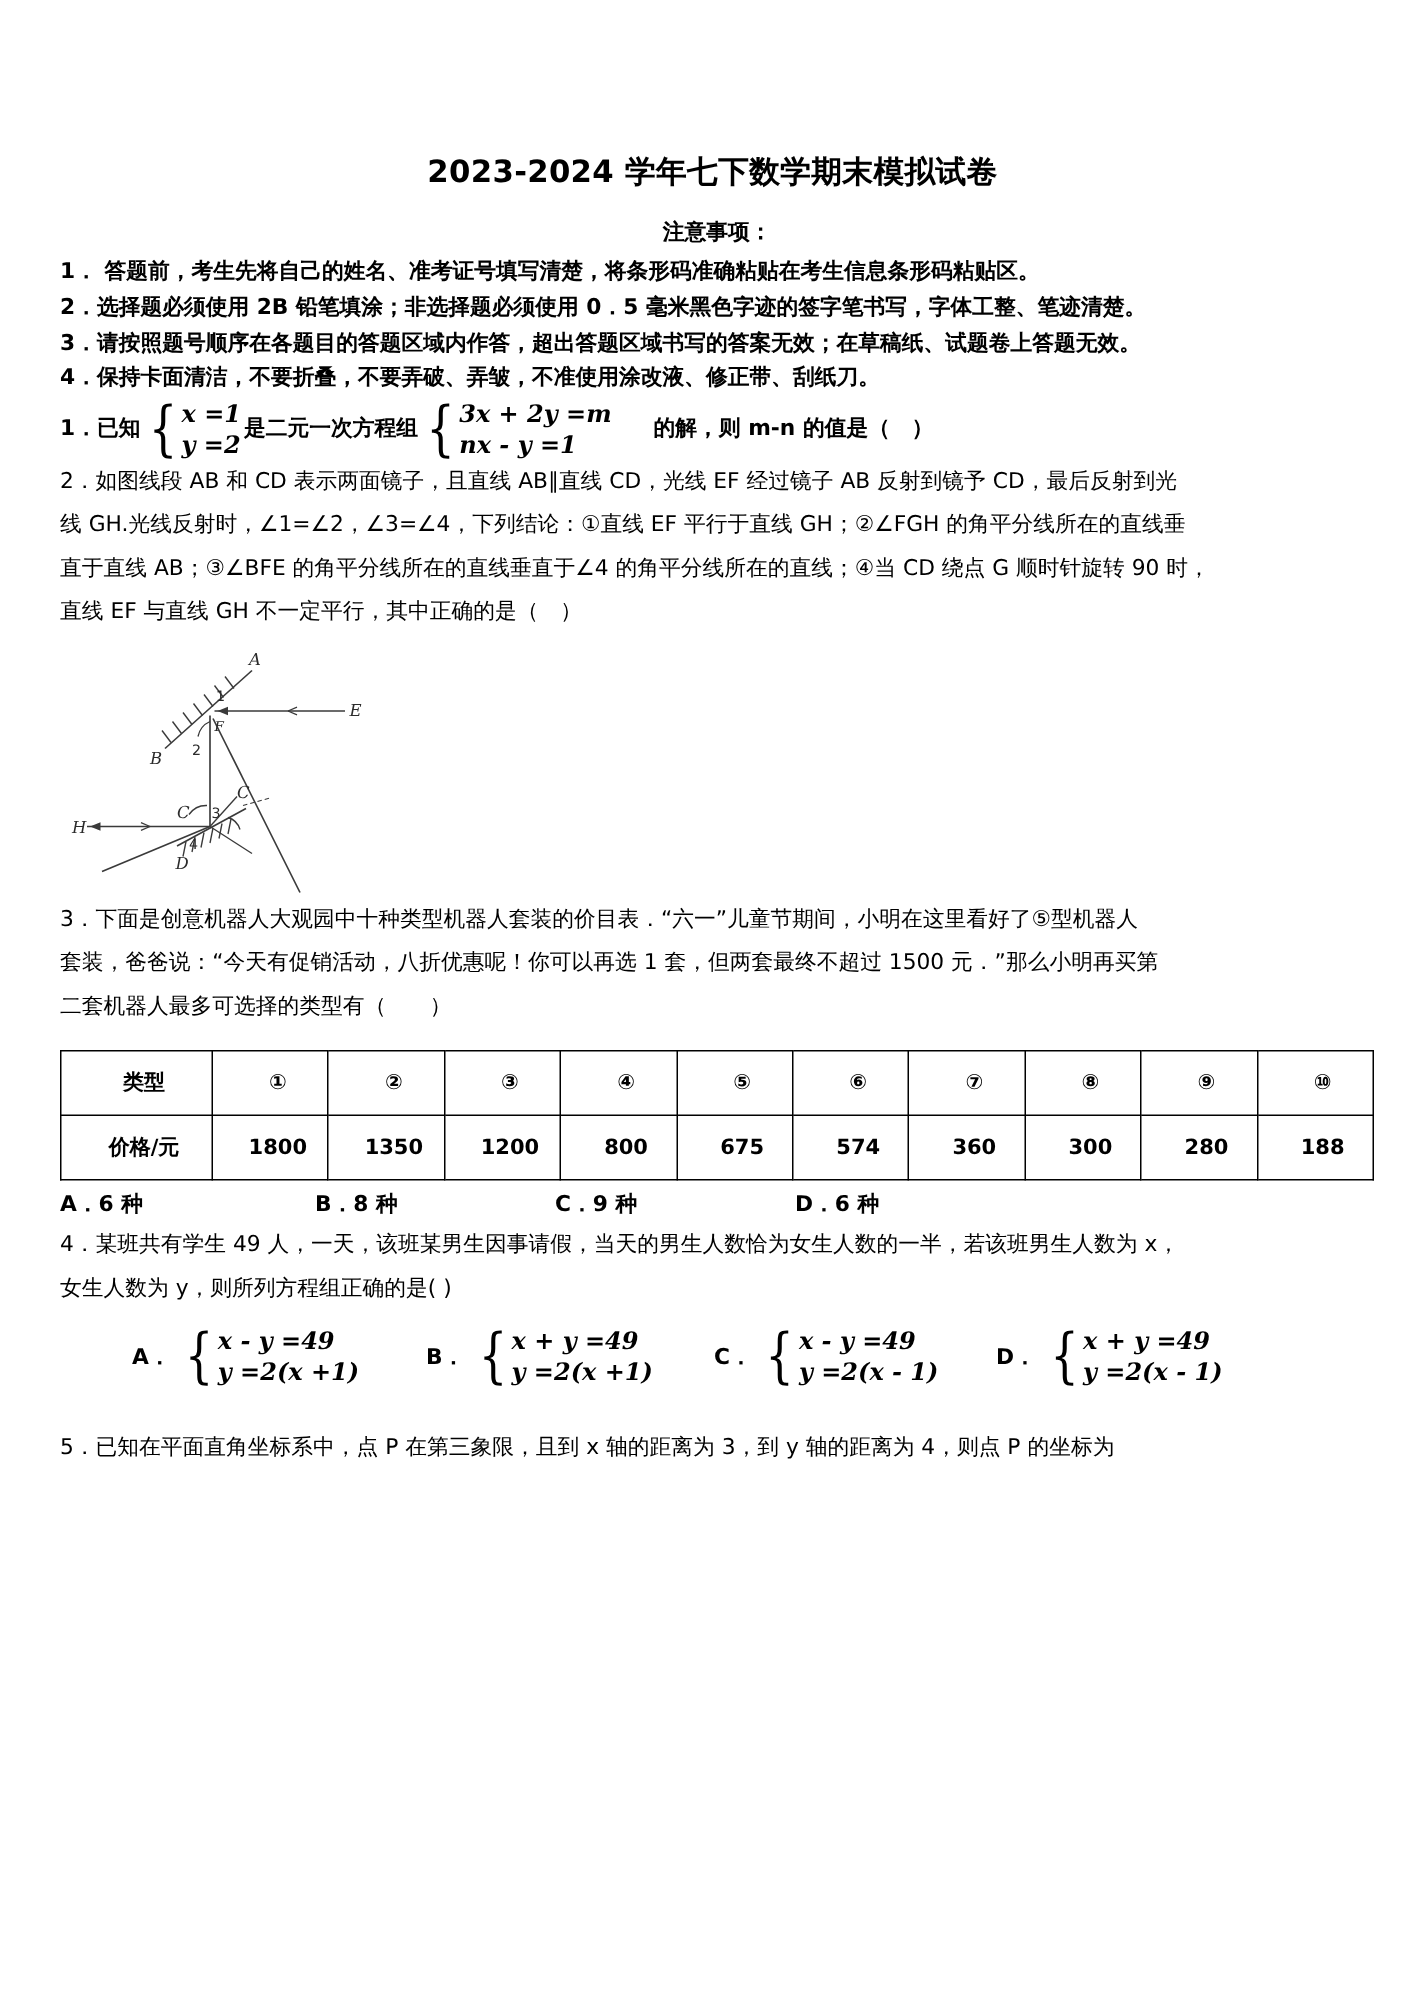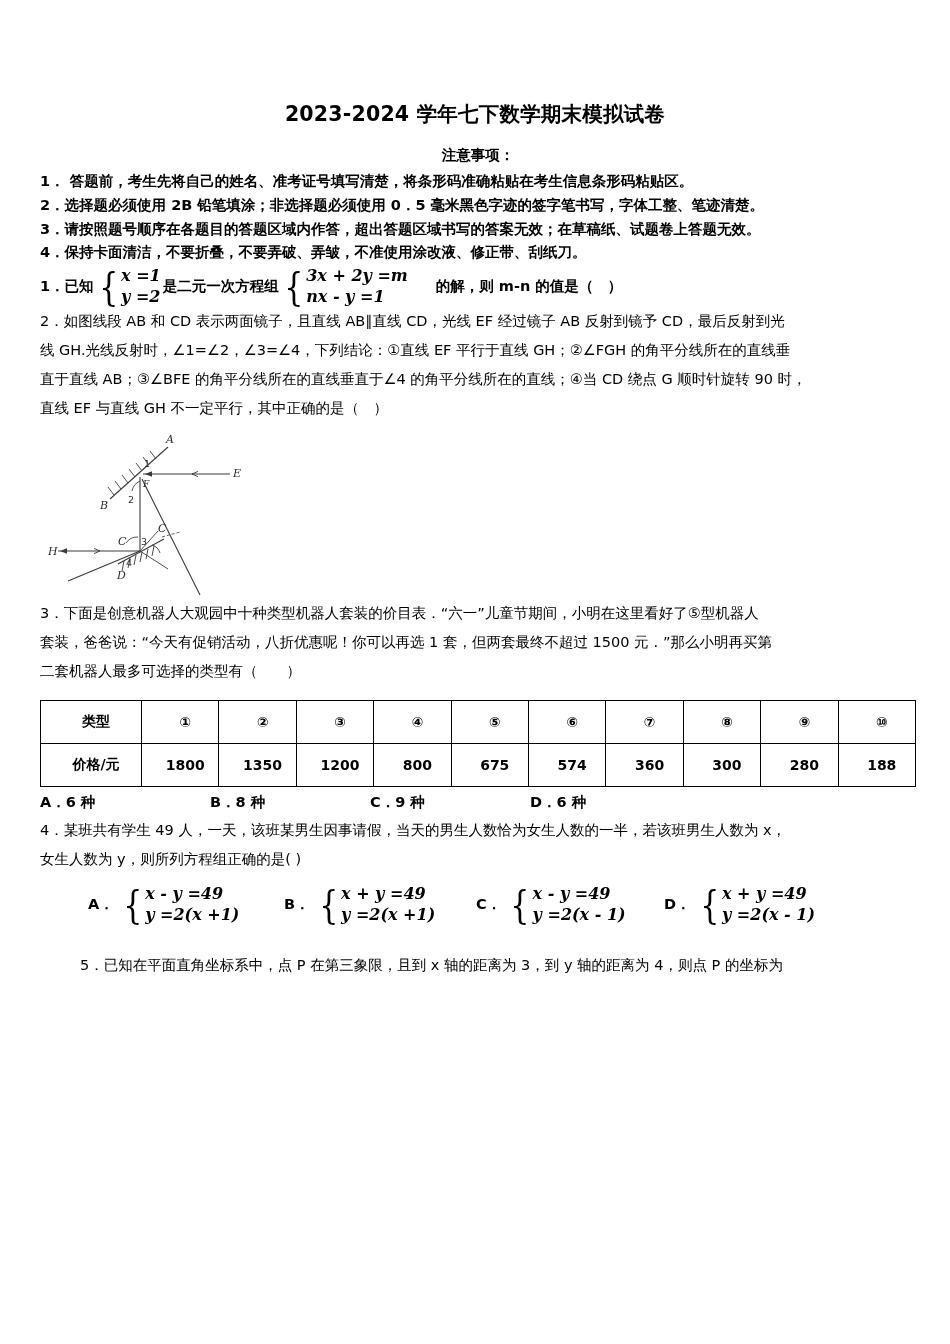--- a/index.html
+++ b/index.html
@@ -149,21 +149,21 @@
     padding-left: 48px;
     font-size: 14.5px;
     font-weight: bold;
   }
   .opts-eq .oe { display: flex; align-items: center; }
   .oe-a { width: 196px; }
   .oe-b { width: 192px; }
   .oe-c { width: 188px; }
   .oe-d { width: 180px; }
   .oe-label { margin-right: 4px; }
-  .q5 { margin-top: 26px; margin-left: 40px; }
+  .q5 { margin-top: 26px; }
 </style>
 </head>
 <body>
 
 <div class="page">
 
   <div class="doc-title">2023-2024 学年七下数学期末模拟试卷</div>
 
   <div class="content">
 

